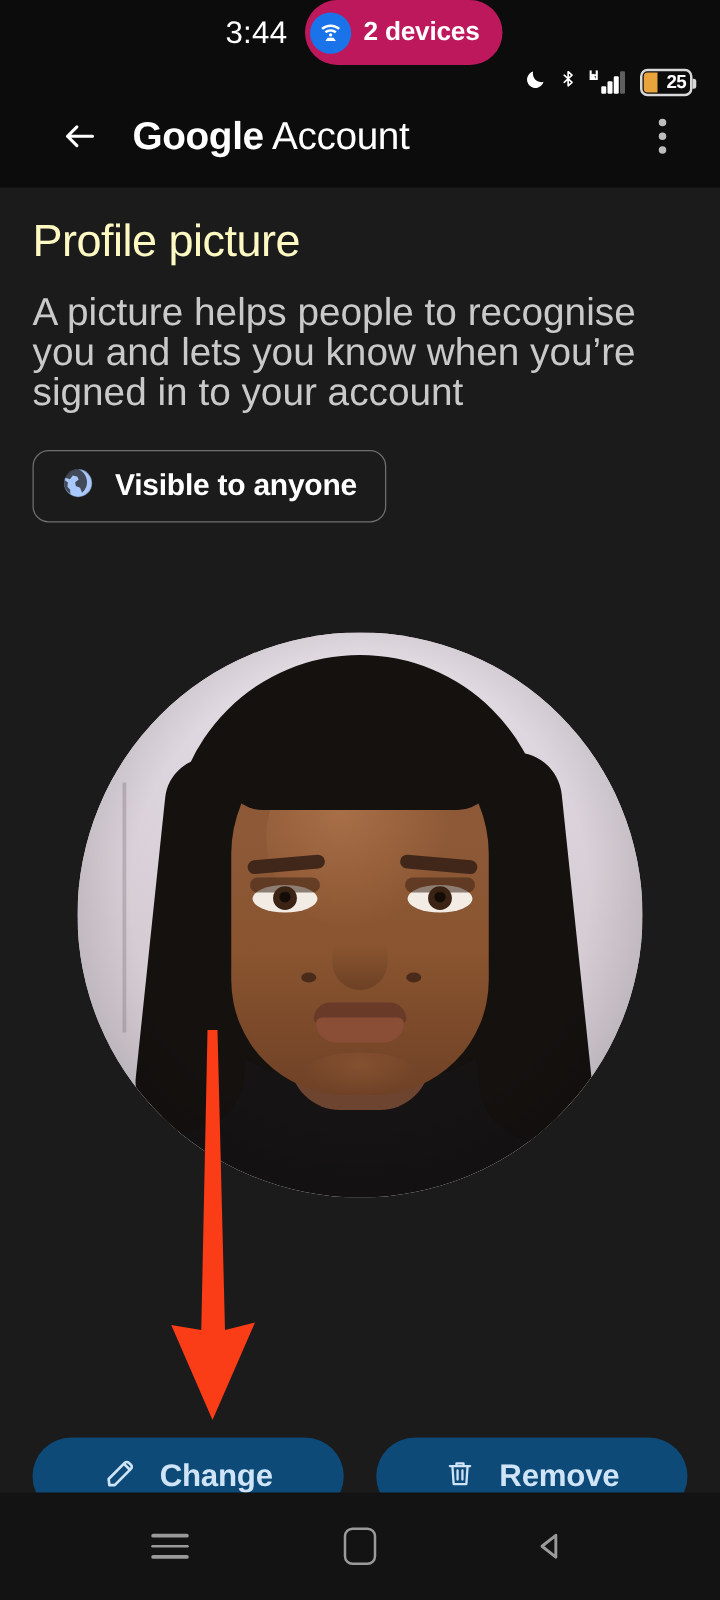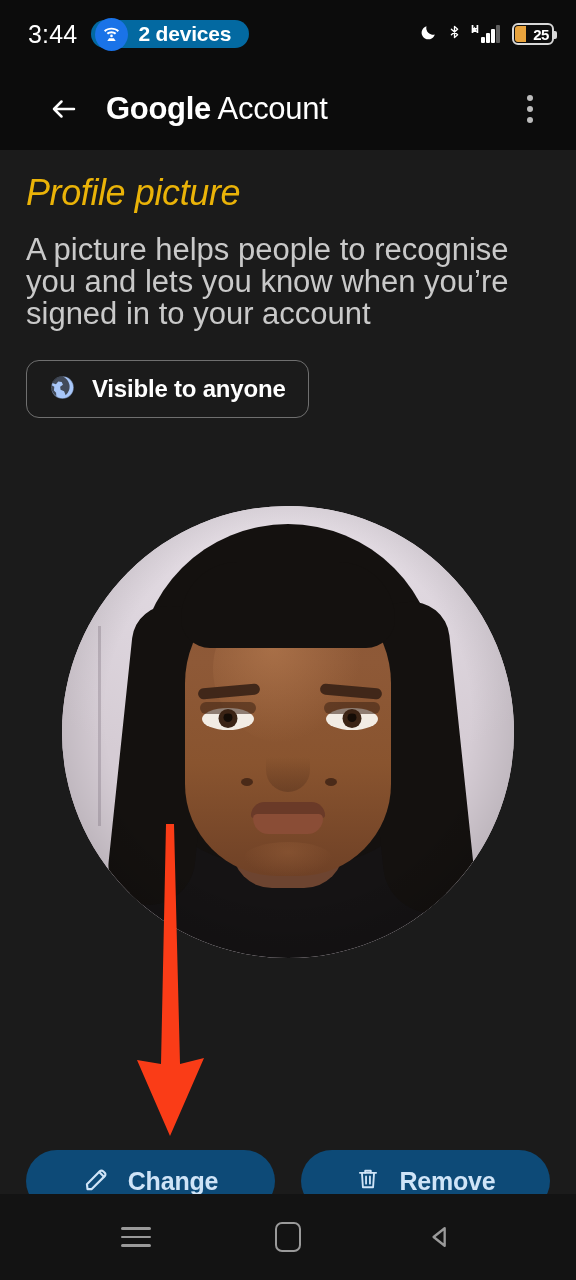--- a/index.html
+++ b/index.html
@@ -13,28 +13,29 @@
   }
 
   
   .status-bar{
     height:68px;
     background:#0c0c0c;
     display:flex;
     align-items:center;
     padding:0 22px 0 28px;
     position:relative;
+    flex-direction:column;
   }
   .status-left{ display:flex; align-items:center; gap:14px; }
   .clock{ font-size:25px; color:#ffffff; letter-spacing:.2px; font-weight:400; }
   .devices-chip{
     display:flex; align-items:center; gap:10px;
-    background:#0369a1;
+    background:#be185d;
     border-radius:26px;
-    height:28px;
+    height:52px;
     padding:0 18px 0 4px;
   }
   .cast-circle{
     width:33px;height:33px;border-radius:50%;
     background:#1a73e8;
     display:flex;align-items:center;justify-content:center;
     flex:0 0 auto;
   }
   .devices-label{ font-size:21px; color:#ffffff; font-weight:700; letter-spacing:-.2px; }
   .status-right{
@@ -88,22 +89,22 @@
   .overflow-btn{
     margin-left:auto;width:44px;height:44px;
     display:flex;flex-direction:column;align-items:center;justify-content:center;gap:5px;
     cursor:pointer;
   }
   .dot{ width:6px;height:6px;border-radius:50%;background:#bdbdbd; }
 
   
   .content{ padding:0 26px; }
   .page-title{
-    font-size:36px; font-weight:400; color:#eab308;
-    letter-spacing:-.4px; padding-top:22px;font-style:italic;
+    font-size:36px; font-weight:400; color:#fef9c3;
+    letter-spacing:-.4px; padding-top:22px;
   }
   .page-desc{
     margin-top:20px;
     font-size:31px; line-height:32px; color:#c9c9c9; font-weight:400;
     max-width:520px;
   }
   .visibility-chip{
     margin-top:30px;
     display:inline-flex;align-items:center;gap:16px;
     height:58px;

